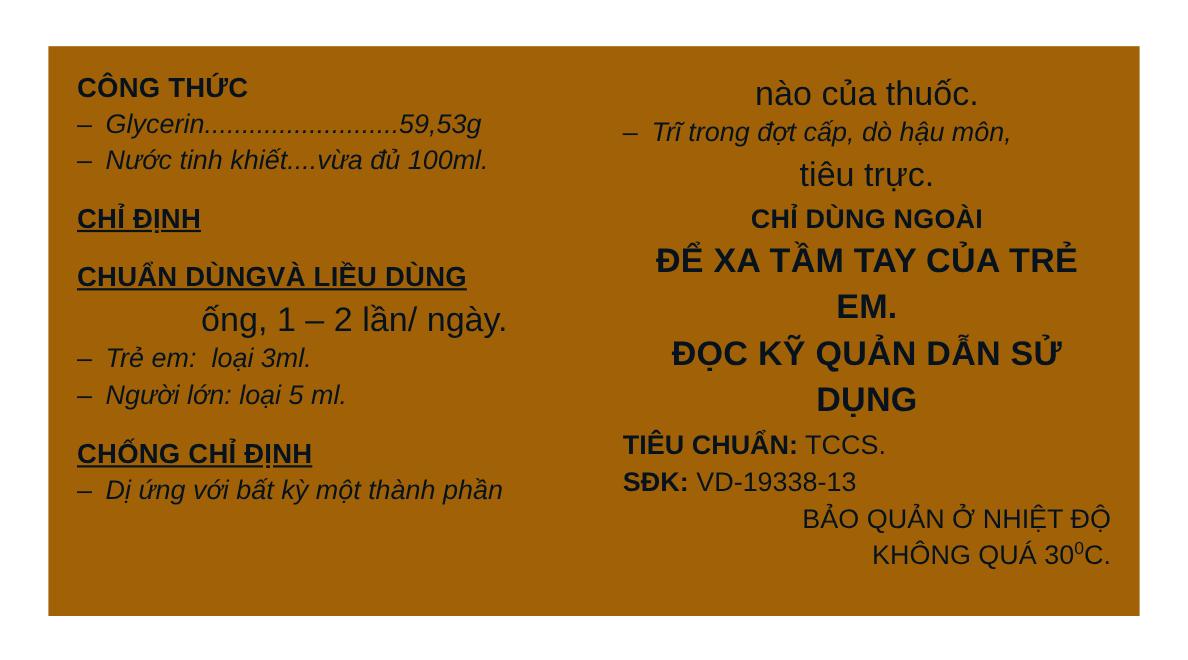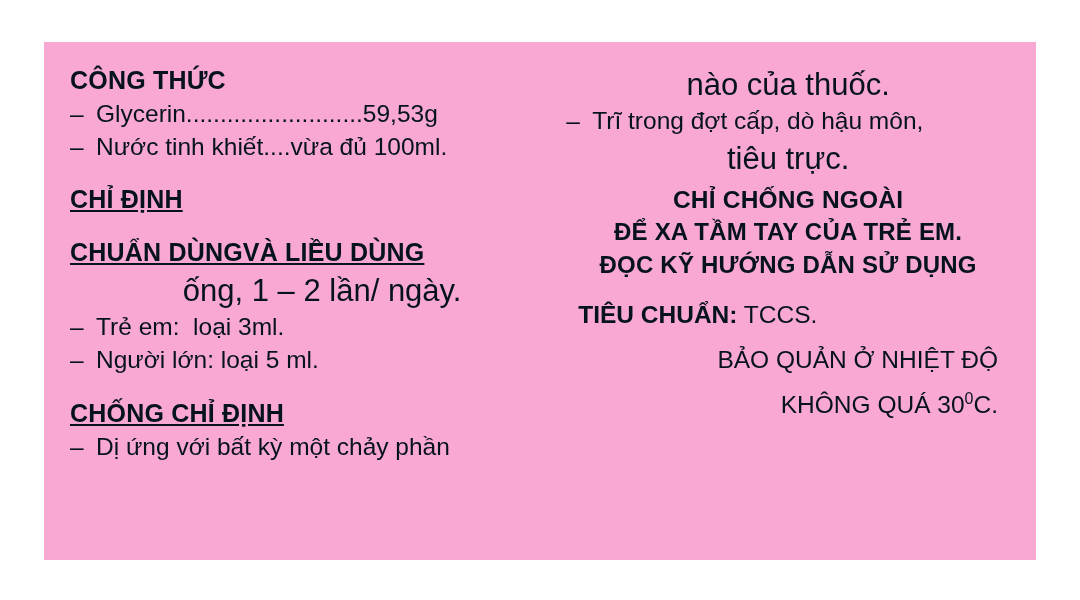--- a/index.html
+++ b/index.html
@@ -67,65 +67,66 @@
   }
   .bullet .dash {
     width: 26px;
     flex: 0 0 26px;
     font-size: 24.5px;
     line-height: 1.33;
   }
   .bullet .btext {
     flex: 1 1 auto;
     white-space: pre-wrap;
+    font-style: italic;
   }
   .indent {
     padding-left: 26px;
   }
   .center {
     text-align: right;
   }
   .bold {
     font-weight: bold;
   }
   .warn {
     font-weight: bold;
     font-size: 24.5px;
     line-height: 1.36;
     text-align: center;
     letter-spacing: 0.2px;
     margin: 0;
   }
   .warn.big {
-    font-size: 24px;
+    font-size: 31px;
     text-align: center;
   }
   .std-row {
     font-size: 24.5px;
     line-height: 1.36;
-    margin: 12px;
+    margin: 0;
   }
   .std-row .bold {
     font-weight: bold;
   }
   .tight {
     margin-top: 20px;
     text-decoration: underline;
   }
   .gap-sm { height: 4px; }
   .sup {
     font-size: 16px;
     vertical-align: super;
   }
 </style>
 </head>
 <body>
 
 <div class="page">
-  <div class="label-panel" style="background: #f9a8d4; color: rgb(6, 19, 30);">
+  <div class="label-panel" style="background: #a16207; color: rgb(6, 19, 30);">
 
     <div class="col col-left">
 
       <div class="heading">CÔNG THỨC</div>
 
       <div class="bullet">
         <span class="dash">–</span>
         <span class="btext">Glycerin..........................59,53g</span>
       </div>
       <div class="bullet">
@@ -143,46 +144,50 @@
         <span class="btext">Trẻ em:  loại 3ml.</span>
       </div>
       <div class="bullet">
         <span class="dash">–</span>
         <span class="btext">Người lớn: loại 5 ml.</span>
       </div>
 
       <div class="heading tight">CHỐNG CHỈ ĐỊNH</div>
       <div class="bullet">
         <span class="dash">–</span>
-        <span class="btext">Dị ứng với bất kỳ một chảy phần</span>
+        <span class="btext">Dị ứng với bất kỳ một thành phần</span>
       </div>
 
     </div>
 
     <div class="col col-right">
 
       <div class="line">nào của thuốc.</div>
 
       <div class="bullet">
         <span class="dash">–</span>
         <span class="btext">Trĩ trong đợt cấp, dò hậu môn,</span>
       </div>
       <div class="line">tiêu trực.</div>
 
       <div class="gap-sm"></div>
 
-      <div class="warn">CHỈ CHỐNG NGOÀI</div>
+      <div class="warn">CHỈ DÙNG NGOÀI</div>
       <div class="warn big">ĐỂ XA TẦM TAY CỦA TRẺ EM.</div>
-      <div class="warn big">ĐỌC KỸ HƯỚNG DẪN SỬ DỤNG</div>
+      <div class="warn big">ĐỌC KỸ QUẢN DẪN SỬ DỤNG</div>
 
       <div class="gap-sm"></div>
 
       <div class="std-row">
         <span class="bold">TIÊU CHUẨN:</span>
         <span>TCCS.</span>
+      </div>
+      <div class="std-row">
+        <span class="bold">SĐK:</span>
+        <span>VD-19338-13</span>
       </div>
 
       <div class="std-row center">BẢO QUẢN Ở NHIỆT ĐỘ</div>
       <div class="std-row center">
         <span>KHÔNG QUÁ 30</span><span class="sup">0</span><span>C.</span>
       </div>
 
     </div>
 
   </div>

